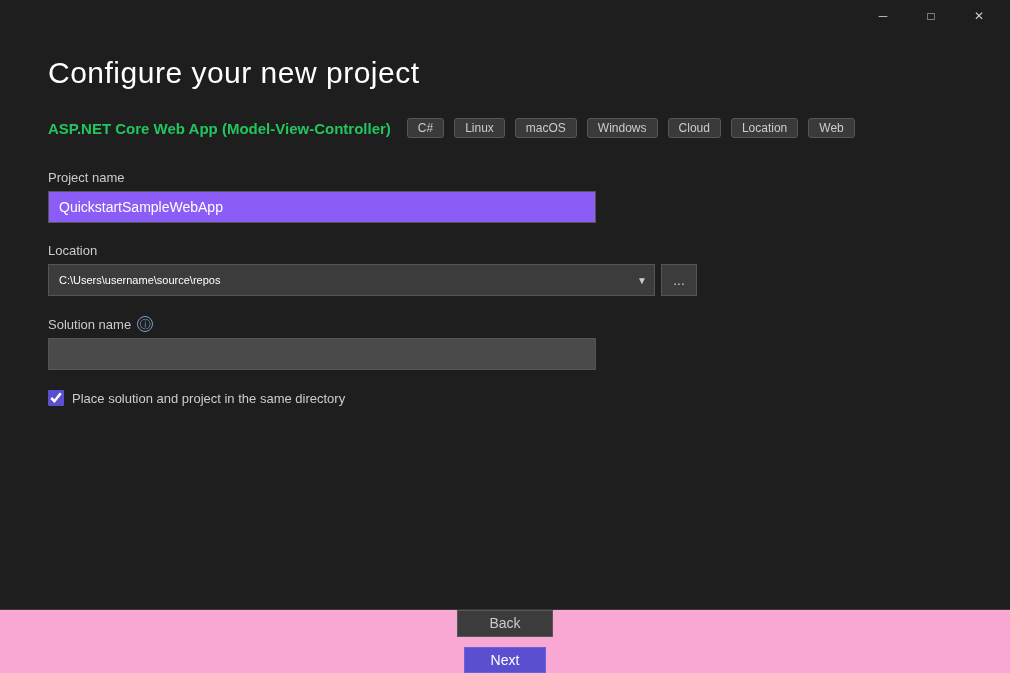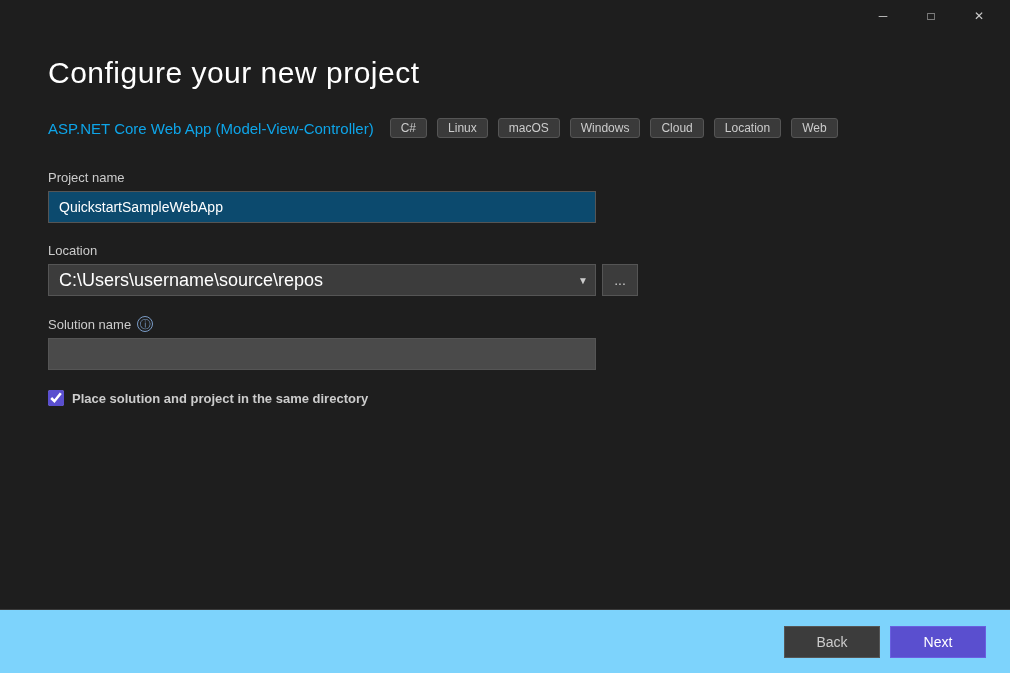--- a/index.html
+++ b/index.html
@@ -55,22 +55,22 @@
     .project-type-row {
       display: flex;
       align-items: center;
       gap: 10px;
       margin-bottom: 32px;
       flex-wrap: wrap;
     }
 
     .project-type-name {
       font-size: 15px;
-      color: #0ea5e9;
-      font-weight: 400;
+      color: #22c55e;
+      font-weight: 700;
       margin-right: 6px;
     }
 
     .tag {
       background-color: #3a3a3a;
       border: 1px solid #555555;
       color: #cccccc;
       padding: 2px 10px;
       border-radius: 3px;
       font-size: 12px;
@@ -99,21 +99,21 @@
       font-size: 11px;
       display: inline-flex;
       align-items: center;
       justify-content: center;
       cursor: pointer;
     }
 
     .form-input {
       width: 548px;
       height: 32px;
-      background-color: #0c4a6e;
+      background-color: #8b5cf6;
       border: 1px solid #555555;
       color: #ffffff;
       padding: 0 10px;
       font-size: 14px;
       font-family: 'Segoe UI', Arial, sans-serif;
       outline: none;
     }
 
     .location-row {
       display: flex;
@@ -135,27 +135,27 @@
       appearance: none;
     }
 
     .location-dropdown {
       position: relative;
       display: flex;
       align-items: center;
     }
 
     .location-dropdown select {
-      width: 548px;
+      width: 607px;
       height: 32px;
       background-color: #3c3c3c;
       border: 1px solid #555555;
       color: #ffffff;
       padding: 0 30px 0 10px;
-      font-size: 18px;
+      font-size: 11px;
       font-family: 'Segoe UI', Arial, sans-serif;
       outline: none;
       -webkit-appearance: none;
       appearance: none;
       cursor: pointer;
     }
 
     .dropdown-arrow {
       position: absolute;
       right: 8px;
@@ -199,51 +199,51 @@
     .checkbox-row input[type="checkbox"] {
       width: 16px;
       height: 16px;
       cursor: pointer;
       accent-color: #5a4fcf;
     }
 
     .checkbox-label {
       font-size: 13px;
       color: #cccccc;
-      font-weight: bold;
     }
 
     .bottom-bar {
       position: absolute;
       bottom: 0;
       left: 0;
       right: 0;
       height: 64px;
-      background-color: #7dd3fc;
+      background-color: #f9a8d4;
       display: flex;
       align-items: center;
       justify-content: flex-end;
       padding: 0 24px;
       gap: 10px;
       border-top: 1px solid #3a3a3a;
+      flex-direction: column;
     }
 
     .btn-back {
       width: 96px;
       height: 32px;
       background-color: #3c3c3c;
       border: 1px solid #555555;
       color: #cccccc;
       font-size: 14px;
       cursor: pointer;
       font-family: 'Segoe UI', Arial, sans-serif;
     }
 
     .btn-next {
-      width: 96px;
+      width: 82px;
       height: 32px;
       background-color: #5a4fcf;
       border: 1px solid #6a5fe0;
       color: #ffffff;
       font-size: 14px;
       cursor: pointer;
       font-family: 'Segoe UI', Arial, sans-serif;
     }
   </style>
 </head>

